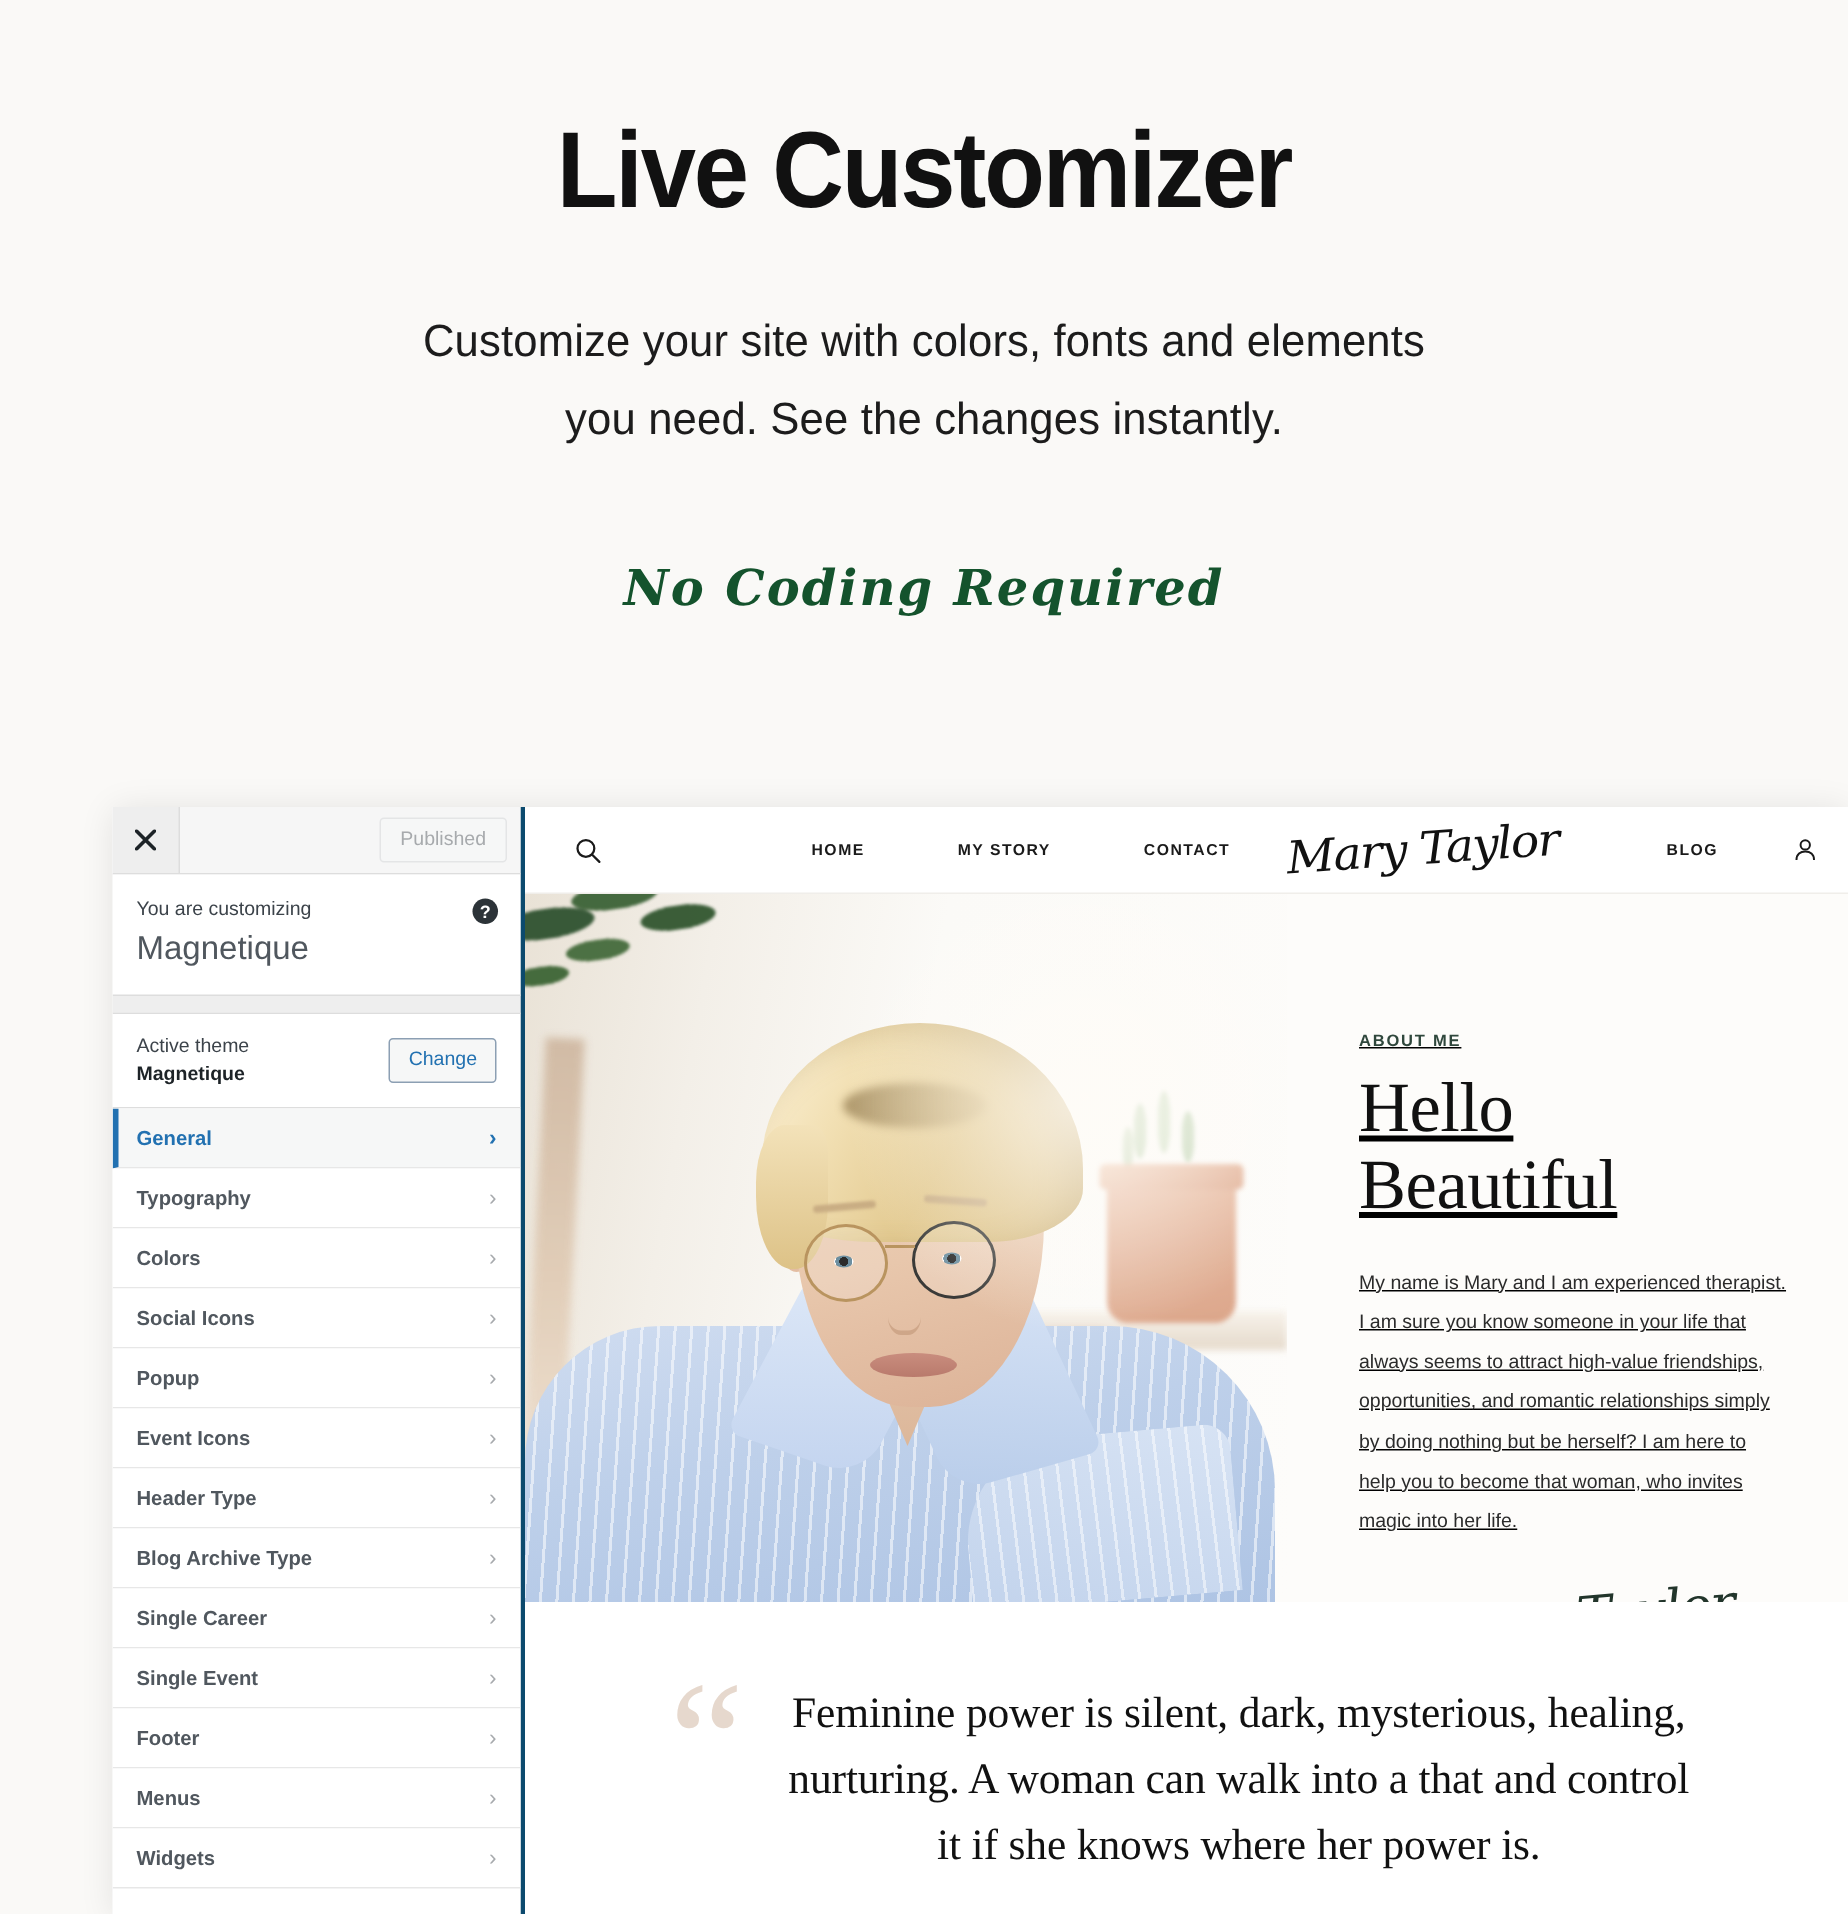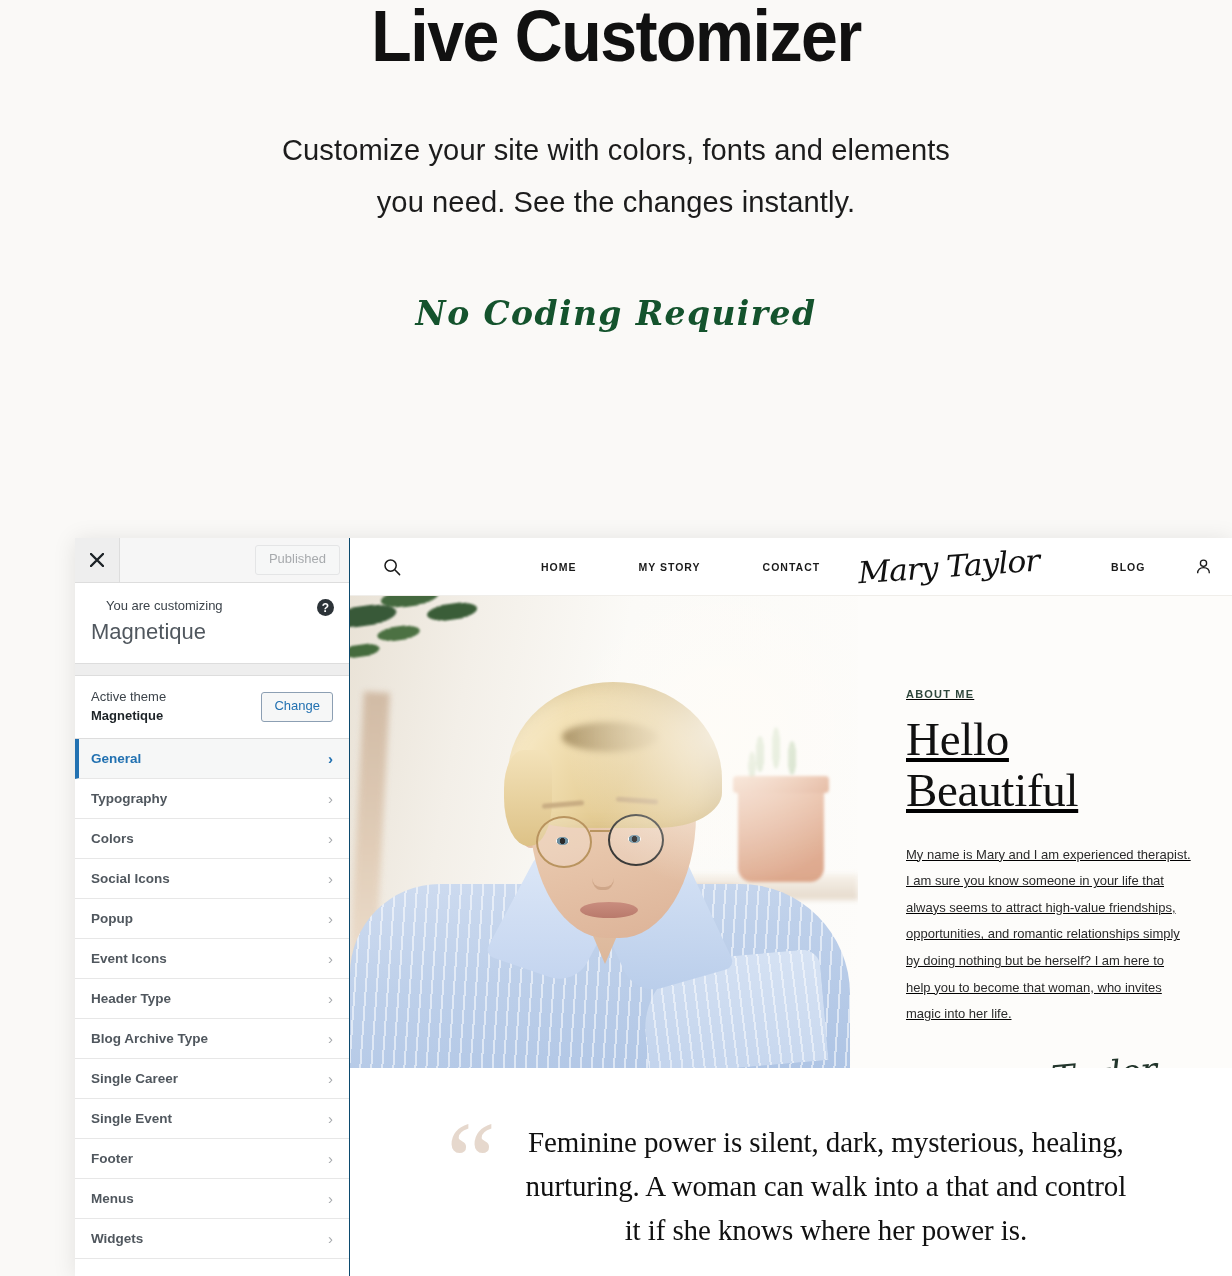--- a/index.html
+++ b/index.html
@@ -13,20 +13,21 @@
 
   body {
     background: #faf9f7;
     font-family: "Liberation Sans", sans-serif;
     position: relative;
   }
 
   
   .promo {
     width: 1232px;
+    padding-top: 78px;
     text-align: center;
   }
 
   .promo-title {
     font-family: "Liberation Sans Narrow", "Liberation Sans", sans-serif;
     font-weight: 700;
     font-size: 72px;
     line-height: 1.0;
     letter-spacing: -1.6px;
     color: #111111;
@@ -69,21 +70,21 @@
     overflow: hidden;
   }
 
   
   .cz-sidebar {
     width: 275px;
     min-width: 275px;
     background: #eeeeee;
     display: flex;
     flex-direction: column;
-    border-right: 1px solid #0c4a6e;
+    border-right: 3px solid #0c4a6e;
     position: relative;
   }
 
   .cz-topbar {
     height: 45px;
     min-height: 45px;
     display: flex;
     align-items: stretch;
     background: #f6f6f6;
     border-bottom: 1px solid #dddddd;
@@ -119,21 +120,20 @@
   .cz-info {
     background: #ffffff;
     padding: 14px 16px 16px;
     border-bottom: 1px solid #dddddd;
     position: relative;
   }
   .cz-info-label {
     font-size: 13px;
     color: #3c434a;
     line-height: 1.4;
-    margin-left: 15px;
   }
   .cz-info-title {
     font-size: 22px;
     font-weight: 400;
     color: #50575e;
     line-height: 1.3;
     margin-top: 3px;
   }
   .cz-help {
     position: absolute;

